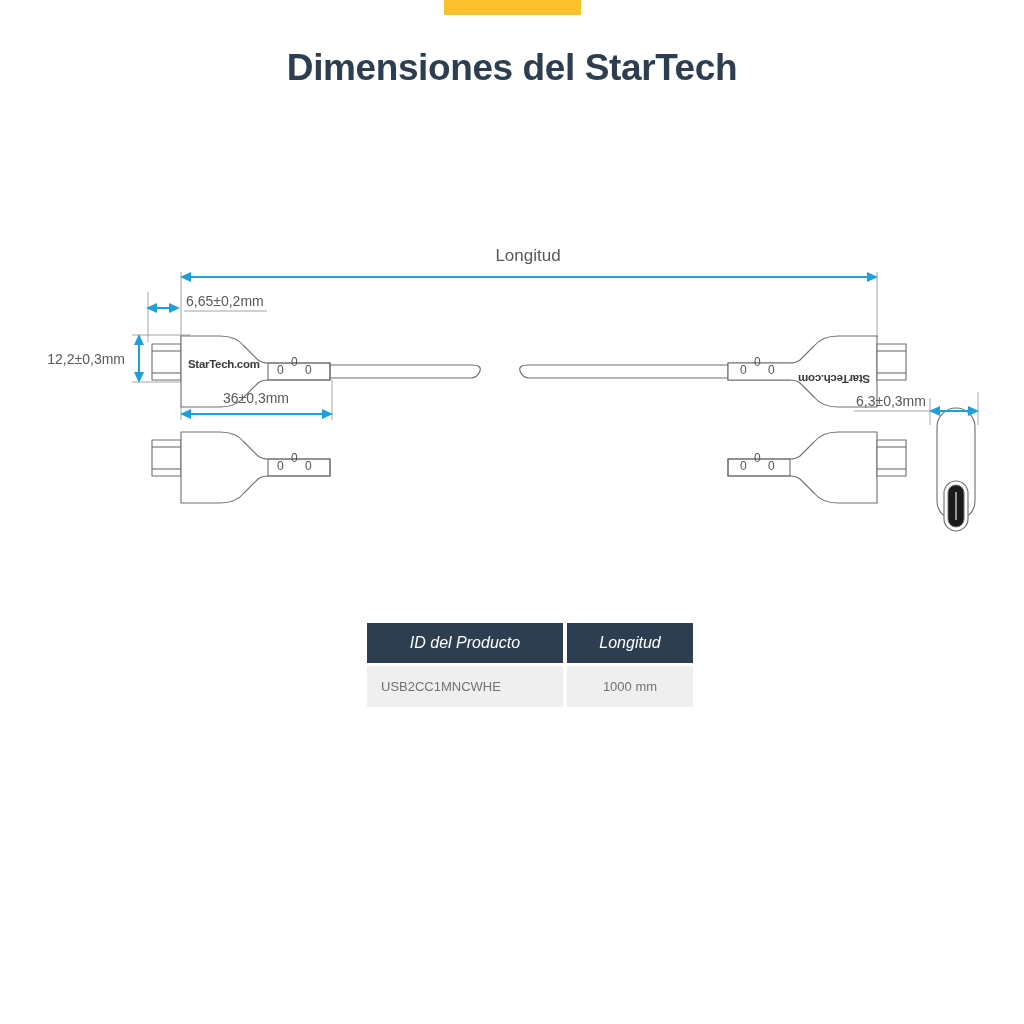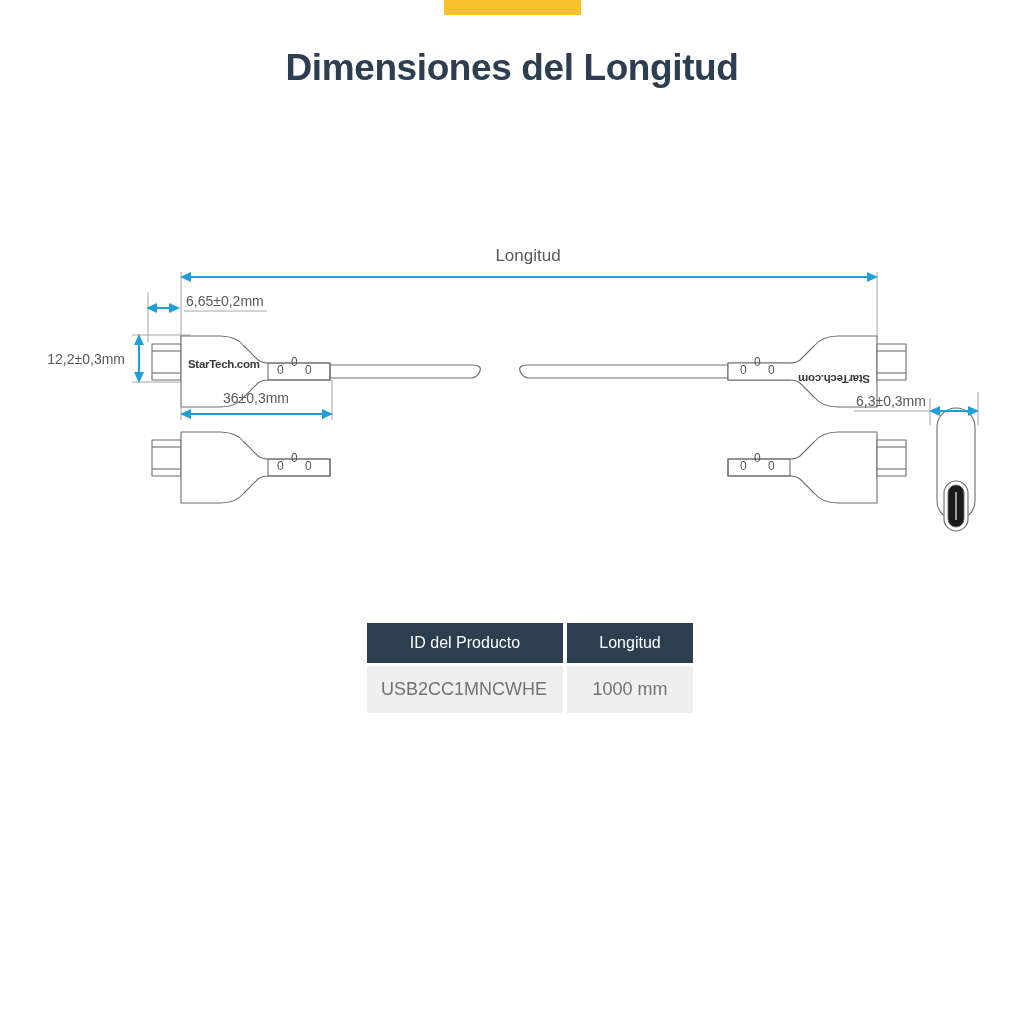--- a/index.html
+++ b/index.html
@@ -110,46 +110,47 @@
     border-spacing: 4px 3px;
     font-family: "Liberation Sans", sans-serif;
   }
   #spec-table th {
     background: #2c3e50;
     color: #ffffff;
     font-size: 16px;
     font-weight: normal;
     padding: 11px 0;
     text-align: center;
+    font-style: italic;
   }
   #spec-table th.col-id { width: 196px; }
   #spec-table th.col-len { width: 126px; }
   #spec-table td {
     background: #efefef;
     color: #6f7276;
-    font-size: 18px;
+    font-size: 13px;
     padding: 13px 6px;
   }
   #spec-table td.cell-id {
     text-align: left;
     padding-left: 14px;
   }
   #spec-table td.cell-len {
     text-align: center;
     margin-left: 16px;
   }
 </style>
 </head>
 <body>
 
 <div id="page">
 
   <div class="accent-bar"></div>
 
-  <div class="page-title">Dimensiones del Longitud</div>
+  <div class="page-title">Dimensiones del StarTech</div>
 
   <svg id="drawing" viewBox="0 0 1024 330">
 
     <text x="528" y="41" text-anchor="middle" class="dim-text-lg">Longitud</text>
 
     <line x1="181" y1="52" x2="181" y2="160" class="ext-line"></line>
     <line x1="877" y1="52" x2="877" y2="118" class="ext-line"></line>
 
     <g>
       <line x1="187" y1="57" x2="871" y2="57" class="dim-arrow"></line>

